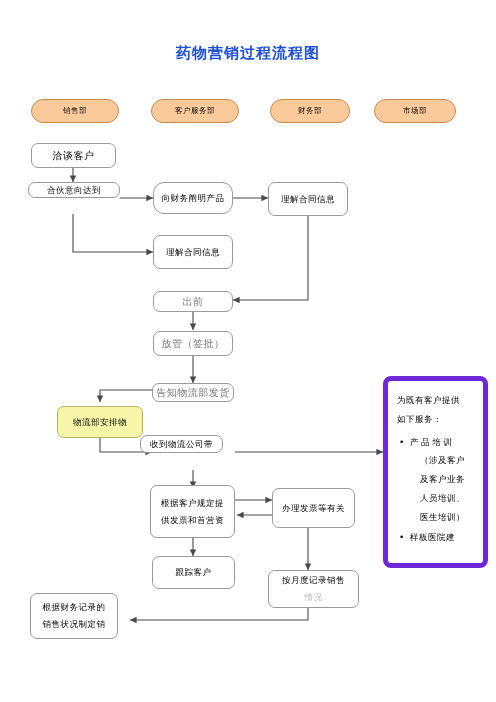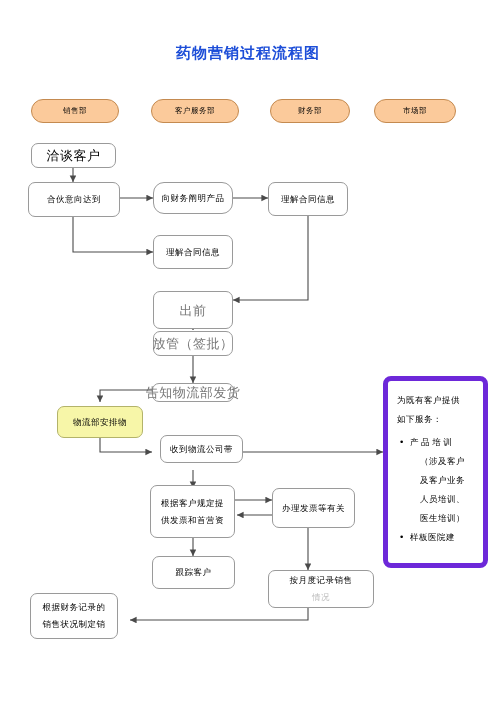--- a/index.html
+++ b/index.html
@@ -54,21 +54,21 @@
     display: flex;
     flex-direction: column;
     align-items: center;
     justify-content: center;
     font-size: 8.5px;
     line-height: 17px;
     color: #000;
     text-align: center;
     letter-spacing: 0.5px;
   }
-  .node.small { font-size: 13px; }
+  .node.small { font-size: 10px; }
   .node.faint { color: #777; }
   .node.yellow {
     background: #f7f6a8;
     border-color: #b3b36a;
   }
   .node .ln { display: block; white-space: nowrap; }
   .node .ln.dim { color: #bdbdbd; }
   .panel {
     position: absolute;
     box-sizing: border-box;
@@ -91,21 +91,21 @@
     position: relative;
     white-space: nowrap;
   }
   .panel li.bulleted::before {
     content: "\2022";
     position: absolute;
     left: -11px;
     top: 0;
     font-size: 9px;
   }
-  .panel li.cont { padding-left: 10px; }
+  .panel li.cont { padding-left: 10px; font-family: Liberation Mono, monospace; }
   .panel .sp { letter-spacing: 2.6px; }
 </style>
 </head>
 <body>
 
 <svg id="canvas" viewBox="0 0 496 702" xmlns="http://www.w3.org/2000/svg">
   <defs>
     <marker id="ah" markerWidth="7" markerHeight="7" refX="6" refY="3" orient="auto">
       <path d="M0,0 L6,3 L0,6 z" fill="#4a4a4a"></path>
     </marker>
@@ -158,70 +158,70 @@
   <span>财务部</span>
 </div>
 <div class="dept" style="left:374px; top:99px; width:82px;">
   <span>市场部</span>
 </div>
 
 <div class="node small" style="left:31px; top:143px; width:85px; height:25px;">
   <span class="ln">洽谈客户</span>
 </div>
 
-<div class="node" style="left:28px; top:182px; width:92px; height:35px;">
+<div class="node" style="left:28px; top:182px; width:92px; height:16px;">
   <span class="ln">合伙意向达到</span>
 </div>
 
 <div class="node" style="left:153px; top:182px; width:80px; height:32px;border-radius:11px;">
   <span class="ln">向财务阐明产品</span>
 </div>
 
 <div class="node" style="left:268px; top:182px; width:80px; height:34px;">
   <span class="ln">理解合同信息</span>
 </div>
 
 <div class="node" style="left:153px; top:235px; width:80px; height:34px;">
   <span class="ln">理解合同信息</span>
 </div>
 
-<div class="node small faint" style="left:153px; top:291px; width:80px; height:38px;">
+<div class="node small faint" style="left:153px; top:291px; width:80px; height:21px;">
   <span class="ln">出前</span>
 </div>
 
 <div class="node small faint" style="left:153px; top:331px; width:80px; height:25px;">
   <span class="ln">放管（签批）</span>
 </div>
 
 <div class="node small faint" style="left:152px; top:383px; width:82px; height:19px;">
   <span class="ln">告知物流部发货</span>
 </div>
 
 <div class="node yellow" style="left:57px; top:406px; width:86px; height:32px;">
   <span class="ln">物流部安排物</span>
 </div>
 
-<div class="node" style="left:160px; top:435px; width:83px; height:28px;text-align:right;">
+<div class="node" style="left:140px; top:435px; width:83px; height:18px;text-align:right;">
   <span class="ln">收到物流公司带</span>
 </div>
 
 <div class="node" style="left:150px; top:485px; width:85px; height:53px;">
   <span class="ln">根据客户规定提</span>
   <span class="ln">供发票和首营资</span>
 </div>
 
 <div class="node" style="left:272px; top:488px; width:83px; height:40px;">
   <span class="ln">办理发票等有关</span>
 </div>
 
 <div class="node" style="left:152px; top:556px; width:83px; height:33px;">
   <span class="ln">跟踪客户</span>
 </div>
 
-<div class="node" style="left:268px; top:570px; width:106px; height:38px;">
+<div class="node" style="left:268px; top:570px; width:91px; height:38px;">
   <span class="ln">按月度记录销售</span>
   <span class="ln dim">情况</span>
 </div>
 
 <div class="node" style="left:30px; top:593px; width:88px; height:46px;font-family:Liberation Serif, serif;">
   <span class="ln">根据财务记录的</span>
   <span class="ln">销售状况制定销</span>
 </div>
 
 <div class="panel" style="left:383px; top:376px; width:105px; height:192px;">

